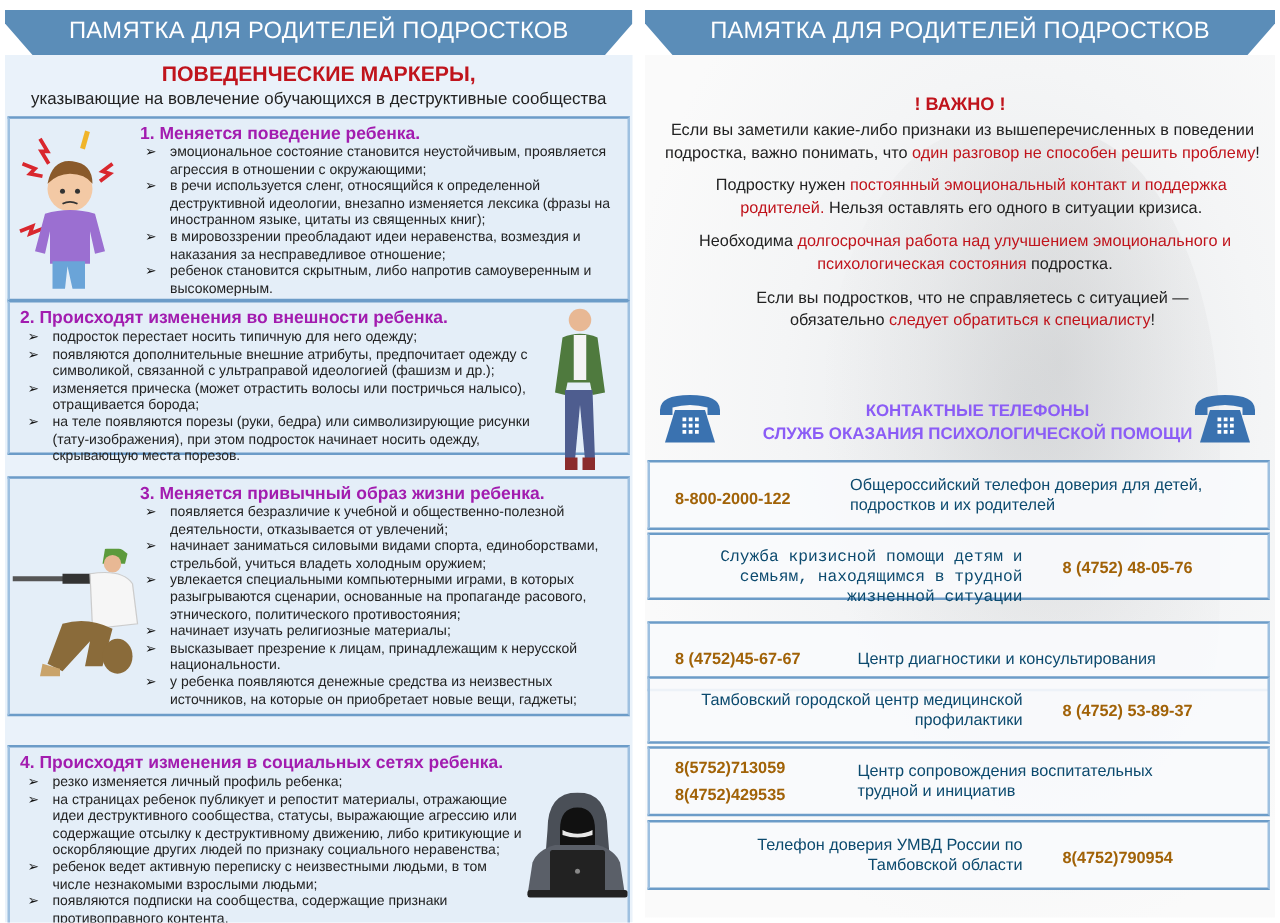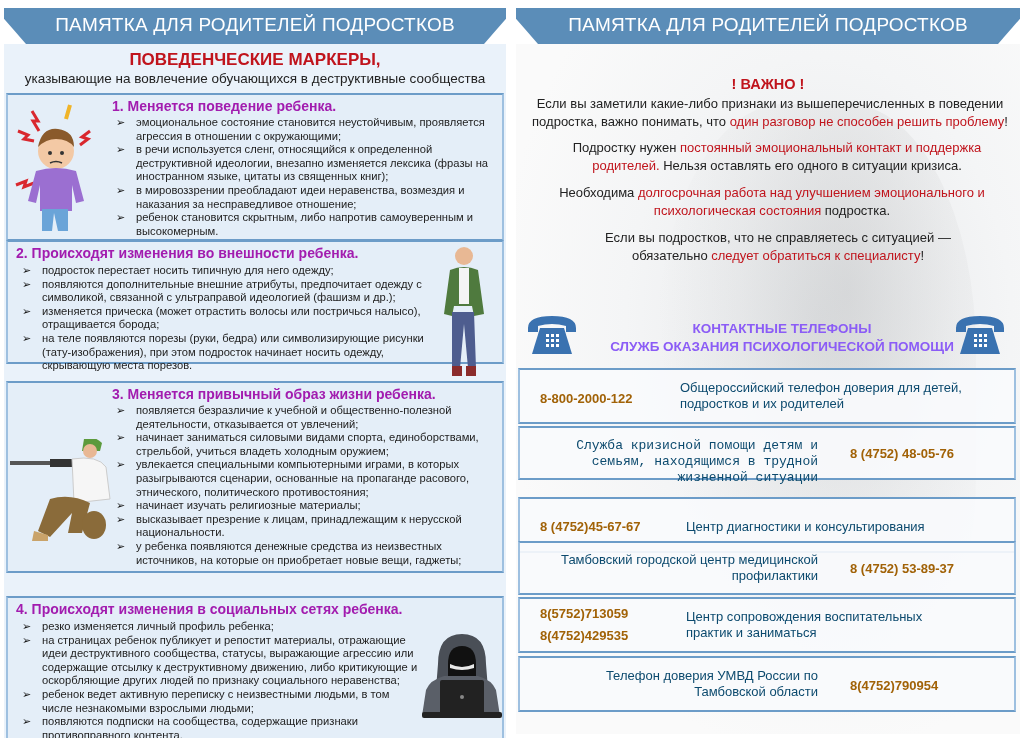--- a/index.html
+++ b/index.html
@@ -228,20 +228,20 @@
   </div>
 
   <div class="contact-row" style="top:541px;height:54px;">
     <div class="c-desc right" style="left:20px;top:9px;width:278px;">Тамбовский городской центр медицинской профилактики</div>
     <div class="c-phone" style="left:330px;top:15px;">8 (4752) 53-89-37</div>
   </div>
 
   <div class="contact-row" style="top:597px;height:56px;">
     <div class="c-phone" style="left:20px;top:4px;">8(5752)713059</div>
     <div class="c-phone" style="left:20px;top:26px;">8(4752)429535</div>
-    <div class="c-desc" style="left:166px;top:10px;width:250px;">Центр сопровождения  воспитательных практик и заниматься</div>
+    <div class="c-desc" style="left:166px;top:10px;width:250px;">Центр сопровождения  воспитательных трудной и инициатив</div>
   </div>
 
   <div class="contact-row" style="top:656px;height:56px;">
     <div class="c-desc right" style="left:60px;top:10px;width:238px;">Телефон доверия  УМВД России по Тамбовской области</div>
     <div class="c-phone" style="left:330px;top:17px;">8(4752)790954</div>
   </div>
 </div>
 
 </body></html>

